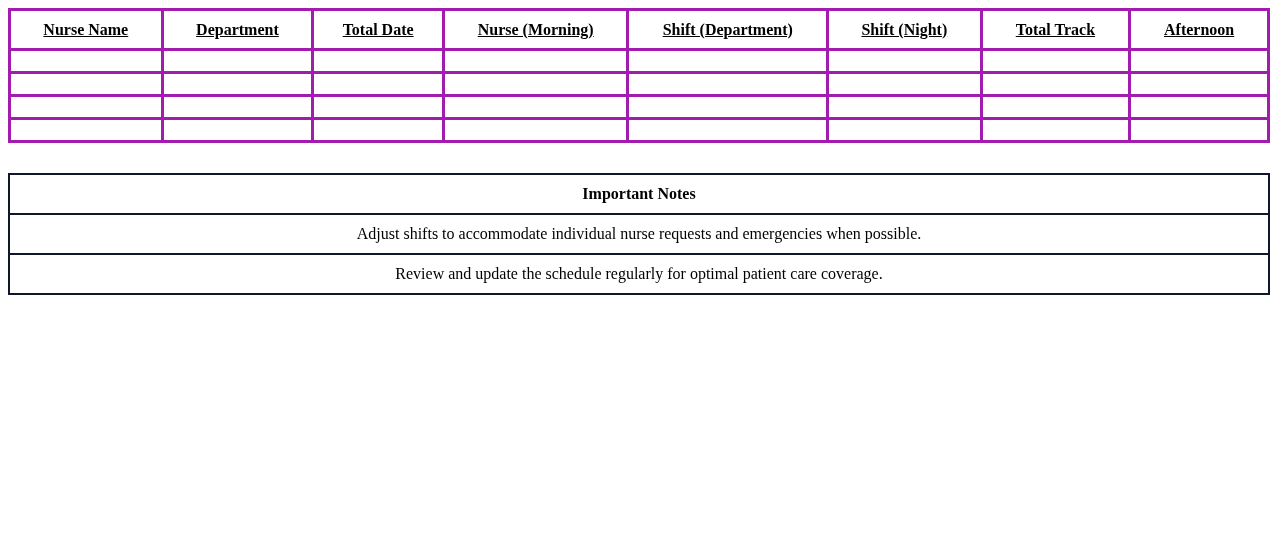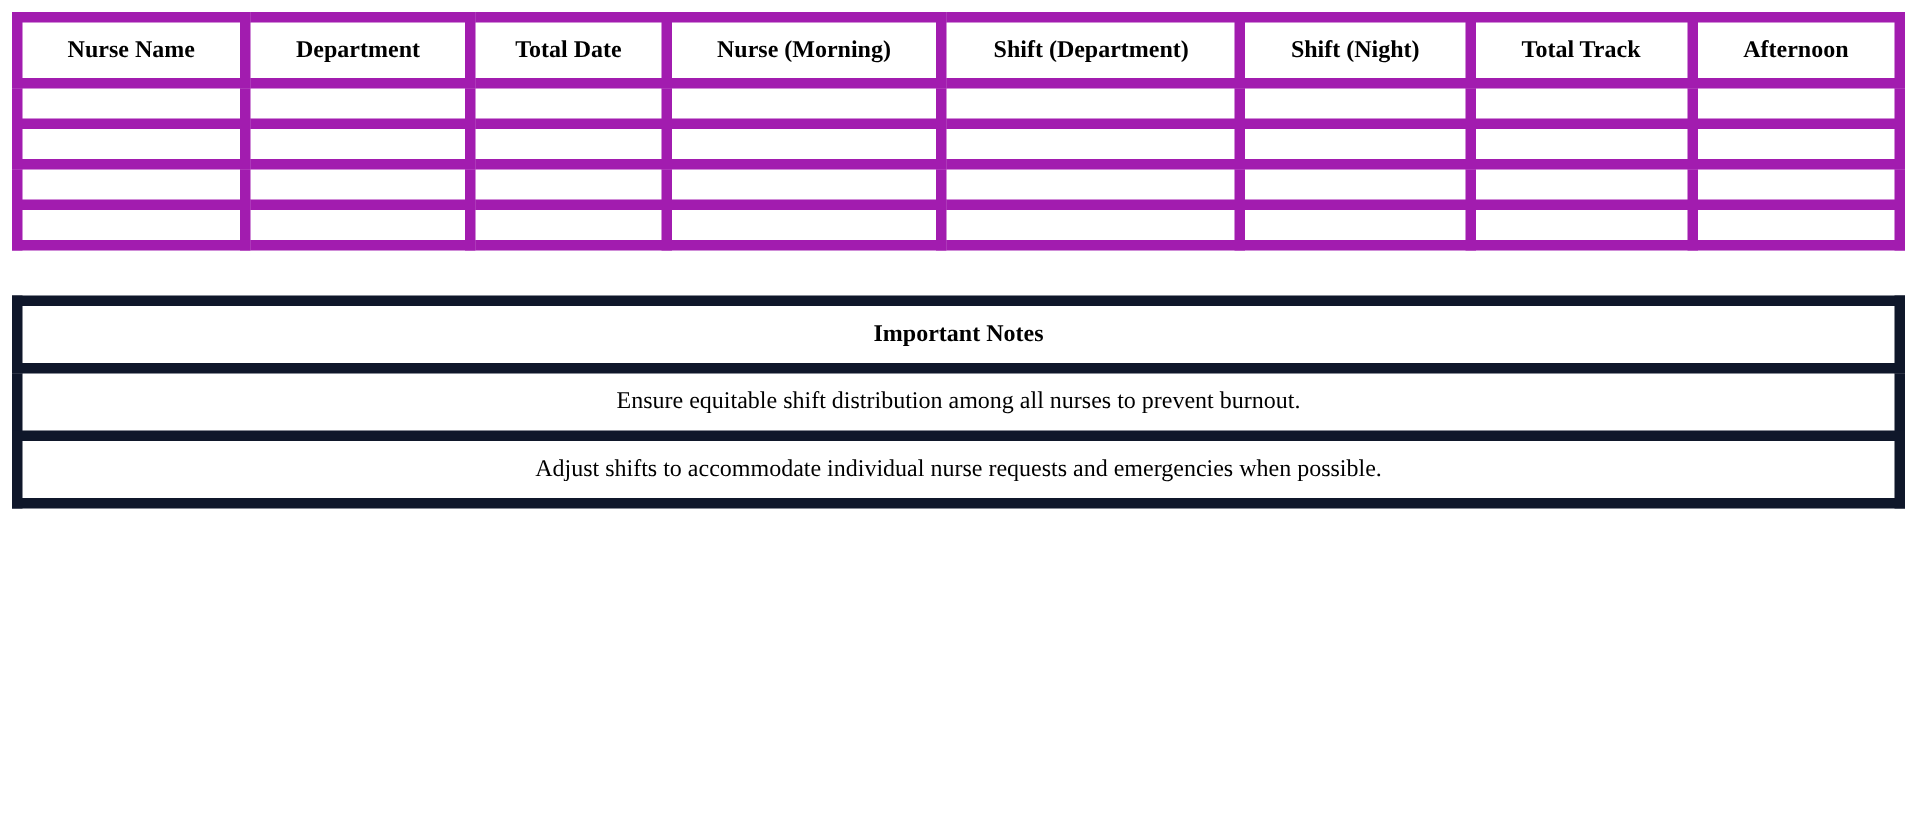--- a/index.html
+++ b/index.html
@@ -1,23 +1,23 @@
 <!DOCTYPE html>
 <html><head>
 <meta charset="utf-8">
 <style>
   html, body { margin: 0; padding: 0; background: #ffffff; }
   body { width: 1278px; height: 550px; font-family: "Liberation Serif", serif; color: #000; }
   .wrap { padding: 8px 8px 0 8px; }
   table { border-collapse: collapse; width: 1262px; }
-  .schedule th, .schedule td { border: 7px solid #a21caf; }
+  .schedule th, .schedule td { border: 3px solid #a21caf; text-decoration: underline; }
   .schedule th { height: 37px; font-weight: bold; font-size: 16px; text-align: center; padding: 0; }
   .schedule td { height: 20px; padding: 0; }
   .notes { margin-top: 30px; }
-  .notes th, .notes td { border: 7px solid #0f172a; height: 38px; text-align: center; font-size: 16px; padding: 0; }
+  .notes th, .notes td { border: 2px solid #0f172a; height: 38px; text-align: center; font-size: 16px; padding: 0; }
   .notes th { font-weight: bold; }
 </style>
 </head>
 <body>
 
 <div class="wrap">
   <table class="schedule">
     <colgroup>
       <col style="width:153px">
         <col style="width:151px">
@@ -85,20 +85,20 @@
   </table>
 
   <table class="notes">
     <thead>
       <tr>
         <th>Important Notes</th>
       </tr>
     </thead>
     <tbody>
       <tr>
-          <td>Ensure equitable shift distribution among all nurses to prevent burnout.</td>
+          <td>Adjust shifts to accommodate individual nurse requests and emergencies when possible.</td>
         </tr>
       <tr>
-          <td>Adjust shifts to accommodate individual nurse requests and emergencies when possible.</td>
+          <td>Review and update the schedule regularly for optimal patient care coverage.</td>
         </tr>
     </tbody>
   </table>
 </div>
 
 </body></html>

